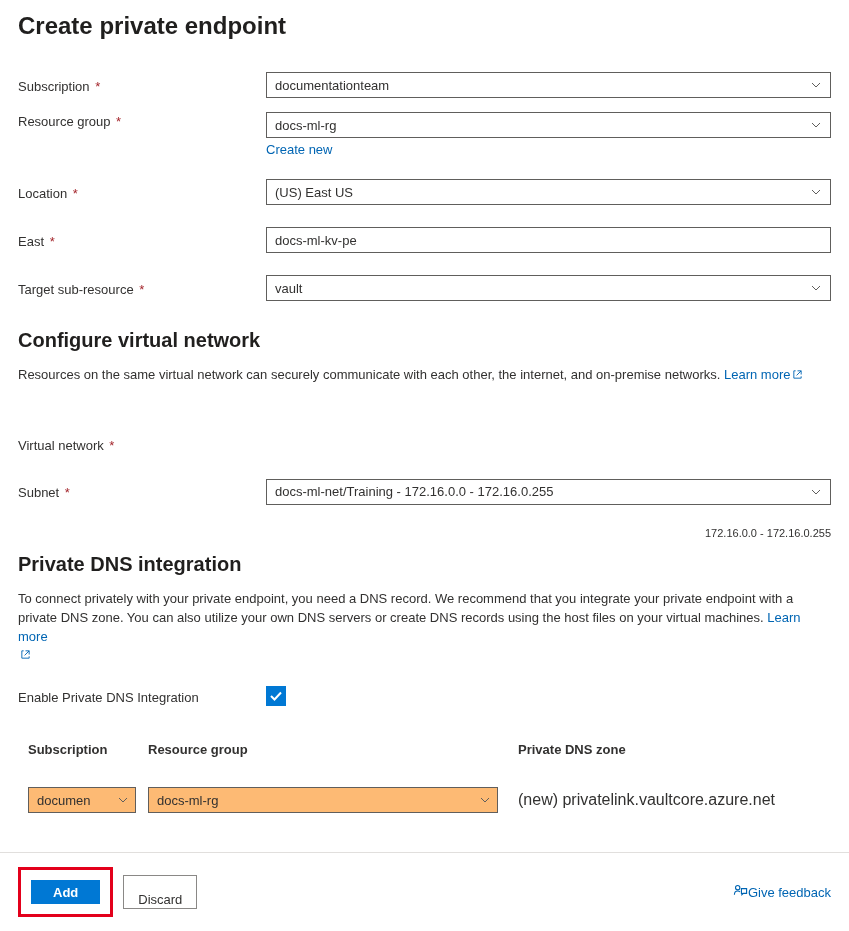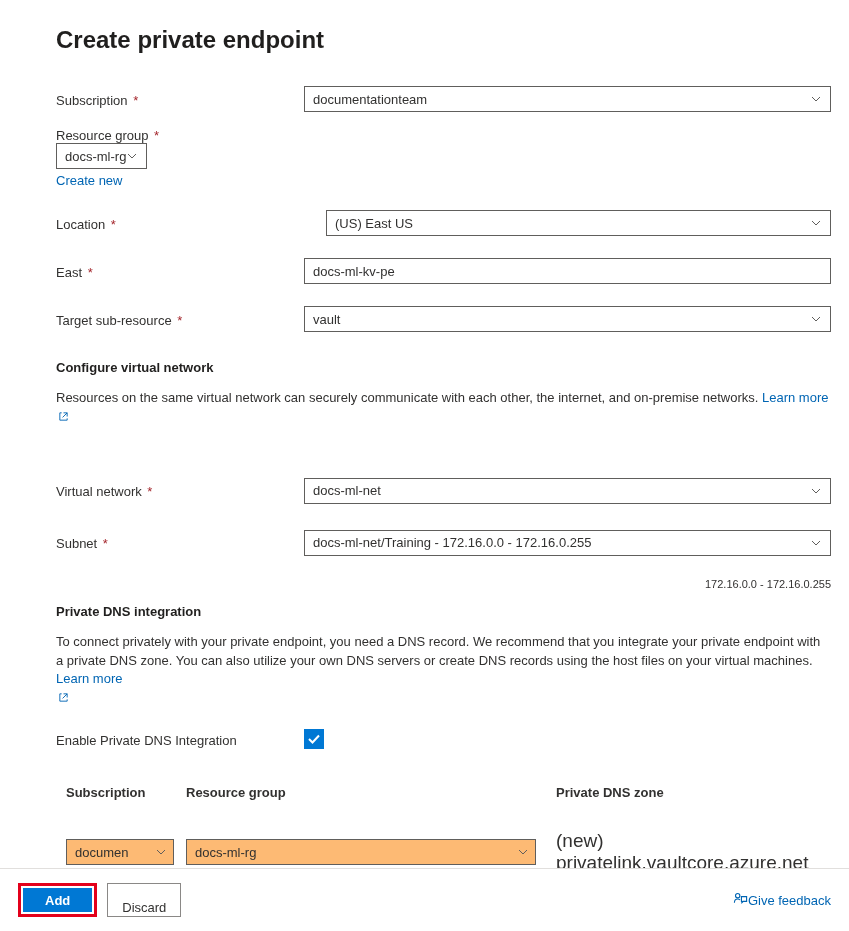--- a/index.html
+++ b/index.html
@@ -6,24 +6,23 @@
   body {
     font-family: "Segoe UI", -apple-system, BlinkMacSystemFont, sans-serif;
     font-size: 13px;
     color: #323130;
     background: #ffffff;
     width: 849px;
     height: 931px;
     position: relative;
   }
   .panel {
-    padding: 26px 18px 0 18px;
+    padding: 12px 18px 0 18px;
     height: 870px;
     overflow: hidden;
-    margin-left: 38px;
   }
   .header {
     display: flex;
     justify-content: space-between;
     align-items: flex-start;
     margin-bottom: 32px;
   }
   .header h1 {
     font-size: 24px;
     font-weight: 600;
@@ -34,21 +33,21 @@
     color: #605e5c;
     cursor: pointer;
     padding: 4px;
     line-height: 1;
   }
   .form-row {
     display: flex;
     align-items: center;
     margin-bottom: 14px;
   }
-  .form-row.top { align-items: flex-start; flex-direction: column; }
+  .form-row.top { align-items: flex-start; }
   .label-col {
     width: 248px;
     flex-shrink: 0;
     font-size: 13px;
     color: #323130;
     padding-top: 2px;
   }
   .req { color: #a4262c; margin-left: 2px; }
   .field-col {
     flex: 1;
@@ -74,21 +73,21 @@
   }
   .chev svg { width: 12px; height: 12px; }
   .link {
     color: #0065b3;
     font-size: 13px;
     cursor: pointer;
     text-decoration: none;
   }
   .create-new { margin-top: 4px; display: inline-block; }
   .section-h {
-    font-size: 13px;
+    font-size: 20px;
     font-weight: 600;
     color: #201f1e;
     margin-top: 28px;
     margin-bottom: 14px;
   }
   .desc {
     font-size: 13px;
     color: #323130;
     line-height: 1.45;
     margin-bottom: 20px;
@@ -124,21 +123,21 @@
     font-weight: 600;
     font-size: 13px;
     margin-bottom: 30px;
   }
   .dns-head > div:nth-child(1) { width: 120px; }
   .dns-head > div:nth-child(2) { width: 370px; }
   .dns-head > div:nth-child(3) { flex: 1; }
   .dns-row { display: flex; align-items: center; }
   .dns-row > div:nth-child(1) { width: 120px; padding-right: 12px; }
   .dns-row > div:nth-child(2) { width: 370px; padding-right: 20px; }
-  .dns-row > div:nth-child(3) { flex: 1; font-size: 19px; color: #323130; }
+  .dns-row > div:nth-child(3) { flex: 1; font-size: 16px; color: #323130; }
   .small-select {
     height: 26px;
     border: 1px solid #605e5c;
     background: #fdba74;
     padding: 0 6px 0 8px;
     font-size: 13px;
     display: flex;
     align-items: center;
     justify-content: space-between;
     cursor: pointer;
@@ -149,21 +148,21 @@
     border-top: 1px solid #e1dfdd;
     padding: 14px 18px;
     display: flex;
     align-items: center;
     justify-content: space-between;
     background: #fff;
   }
   .footer-left { display: flex; align-items: center; gap: 0; }
   .highlight-box {
     border: 3px solid #e3001b;
-    padding: 2px;
+    padding: 10px;
     display: inline-block;
   }
   .btn-primary {
     background: #0078d4;
     color: #fff;
     border: none;
     height: 24px;
     padding: 0 22px;
     font-size: 13px;
     font-weight: 600;
@@ -224,21 +223,21 @@
         <span class="chev">
             <svg viewBox="0 0 12 12">
               <path d="M2 4 L6 8 L10 4" fill="none" stroke="#605e5c" stroke-width="1"></path>
             </svg>
           </span>
       </div>
       <a class="link create-new">Create new</a>
     </div>
   </div>
 
-  <div class="form-row" style="margin-top:22px;gap:22px;">
+  <div class="form-row" style="margin-top:22px;">
     <div class="label-col"><span>Location</span><span class="req"> *</span></div>
     <div class="field-col">
       <div class="select">
         <span>(US) East US</span>
         <span class="chev">
             <svg viewBox="0 0 12 12">
               <path d="M2 4 L6 8 L10 4" fill="none" stroke="#605e5c" stroke-width="1"></path>
             </svg>
           </span>
       </div>
@@ -275,30 +274,20 @@
             <path d="M4 2 H2 V10 H10 V8"></path>
             <path d="M6 2 H10 V6"></path>
             <path d="M10 2 L5 7"></path>
           </svg></span></a>
   </p>
 
   <div class="vnet-gap"></div>
 
   <div class="form-row">
     <div class="label-col"><span>Virtual network</span><span class="req"> *</span></div>
-    <div class="field-col">
-      <div class="select">
-        <span>docs-ml-net</span>
-        <span class="chev">
-            <svg viewBox="0 0 12 12">
-              <path d="M2 4 L6 8 L10 4" fill="none" stroke="#605e5c" stroke-width="1"></path>
-            </svg>
-          </span>
-      </div>
-    </div>
   </div>
 
   <div class="form-row" style="margin-top:26px;">
     <div class="label-col"><span>Subnet</span><span class="req"> *</span></div>
     <div class="field-col">
       <div class="select">
         <span>docs-ml-net/Training - 172.16.0.0 - 172.16.0.255</span>
         <span class="chev">
             <svg viewBox="0 0 12 12">
               <path d="M2 4 L6 8 L10 4" fill="none" stroke="#605e5c" stroke-width="1"></path>

